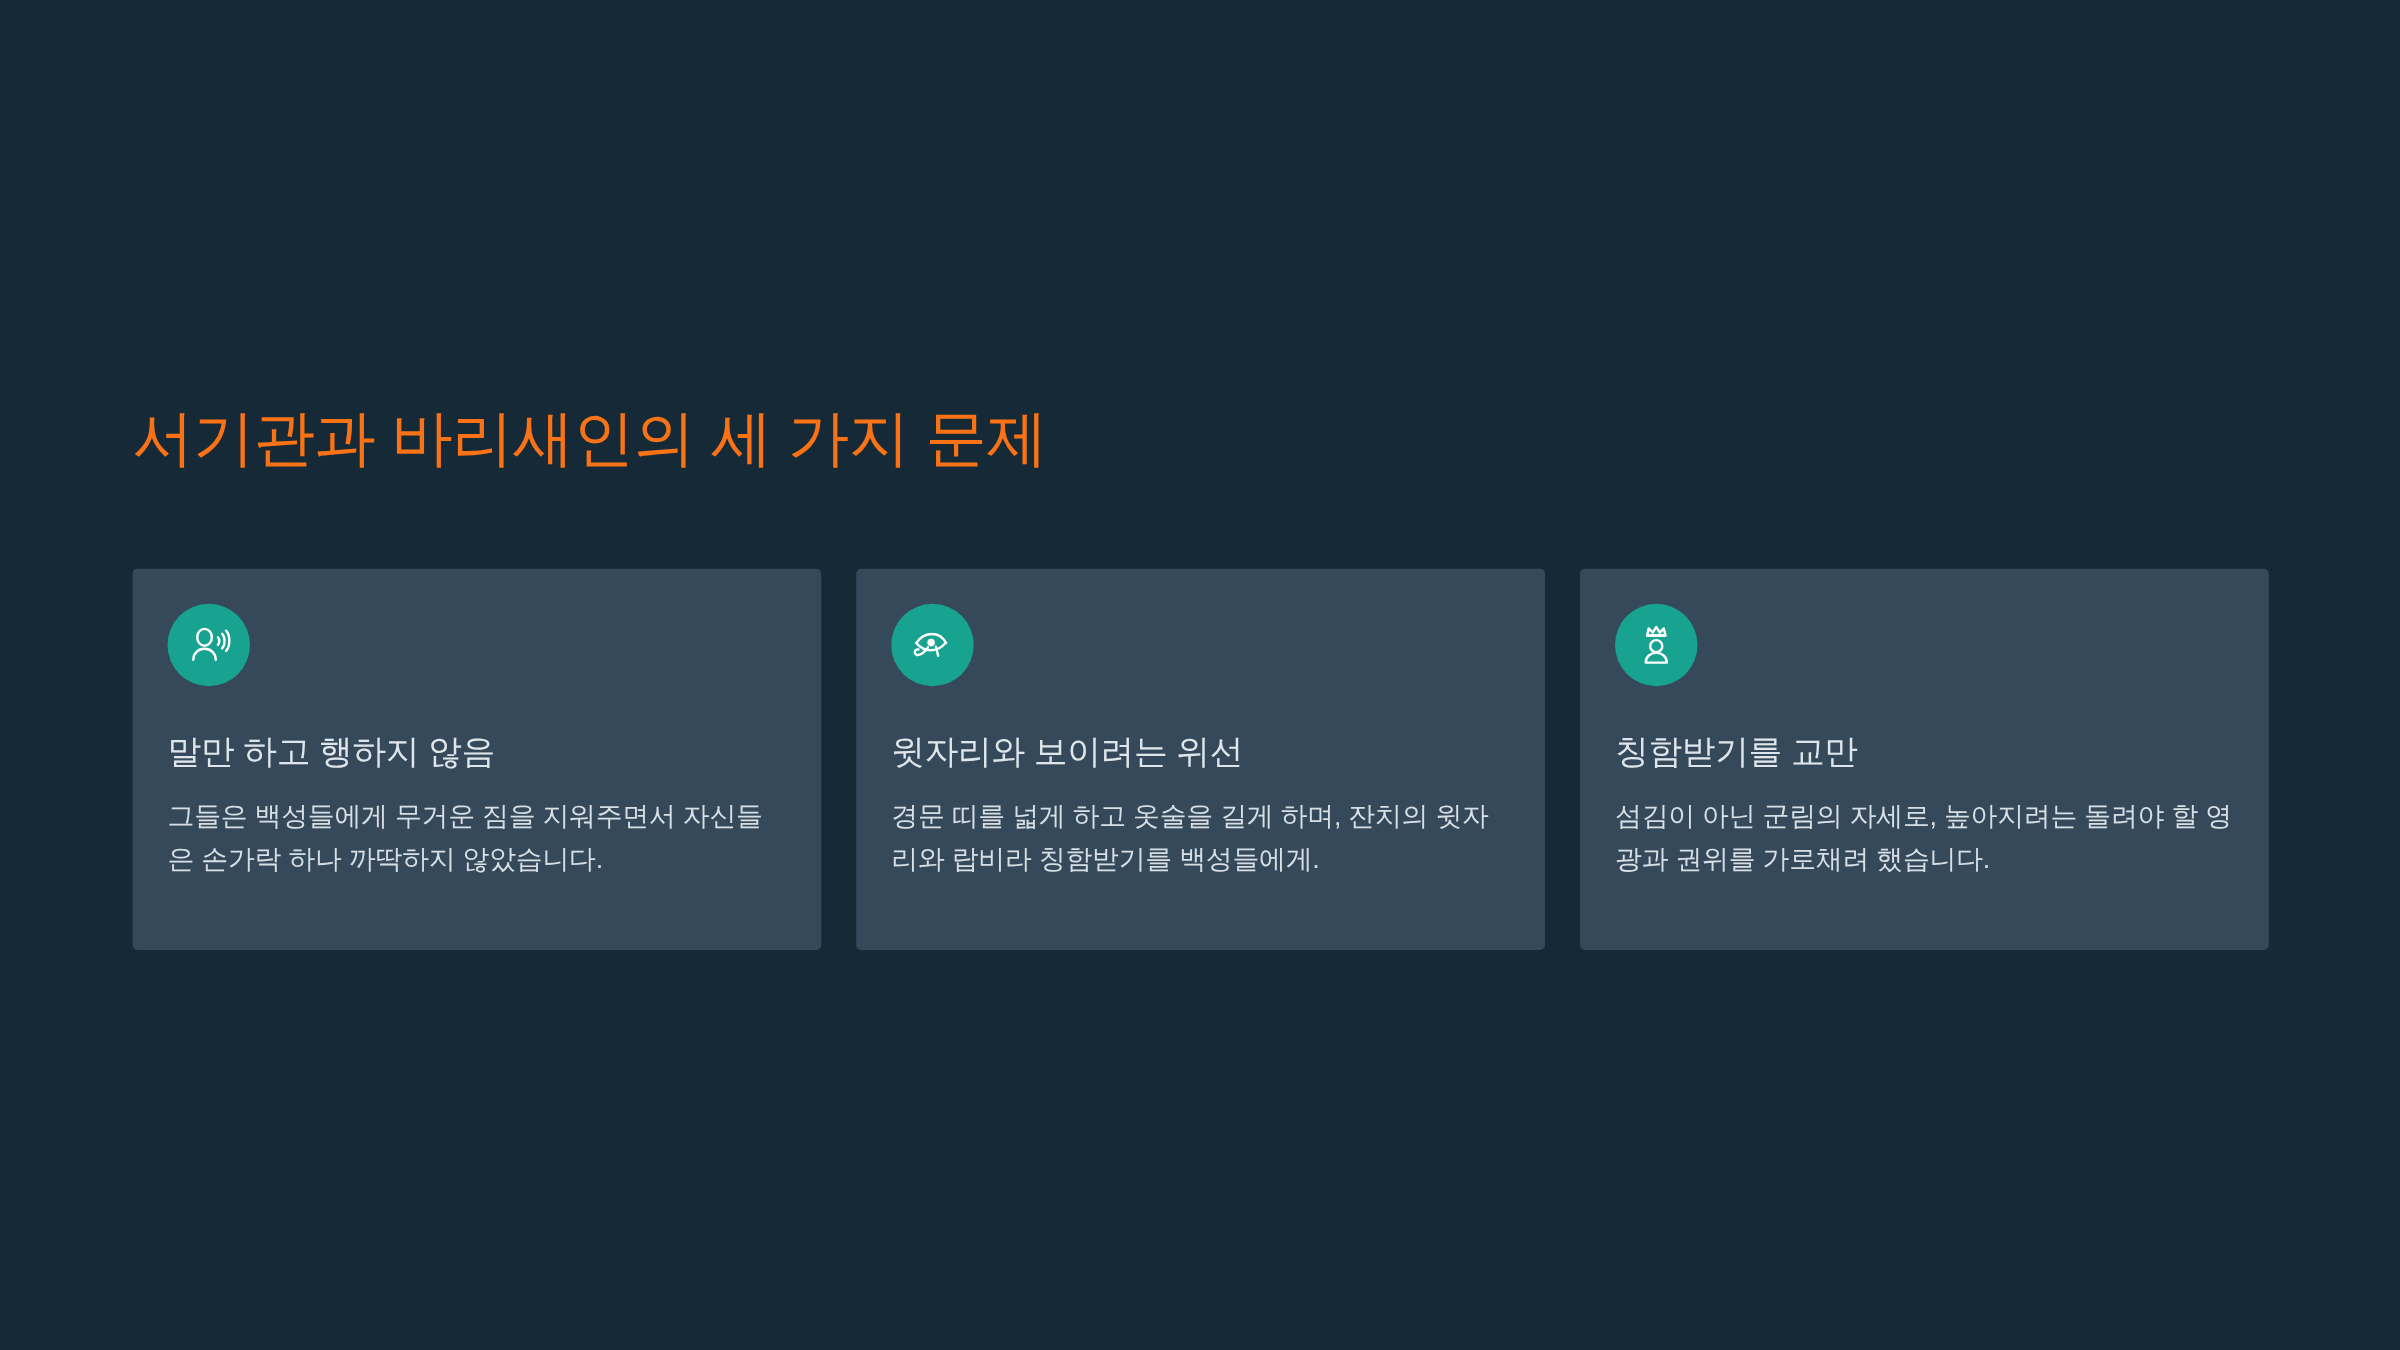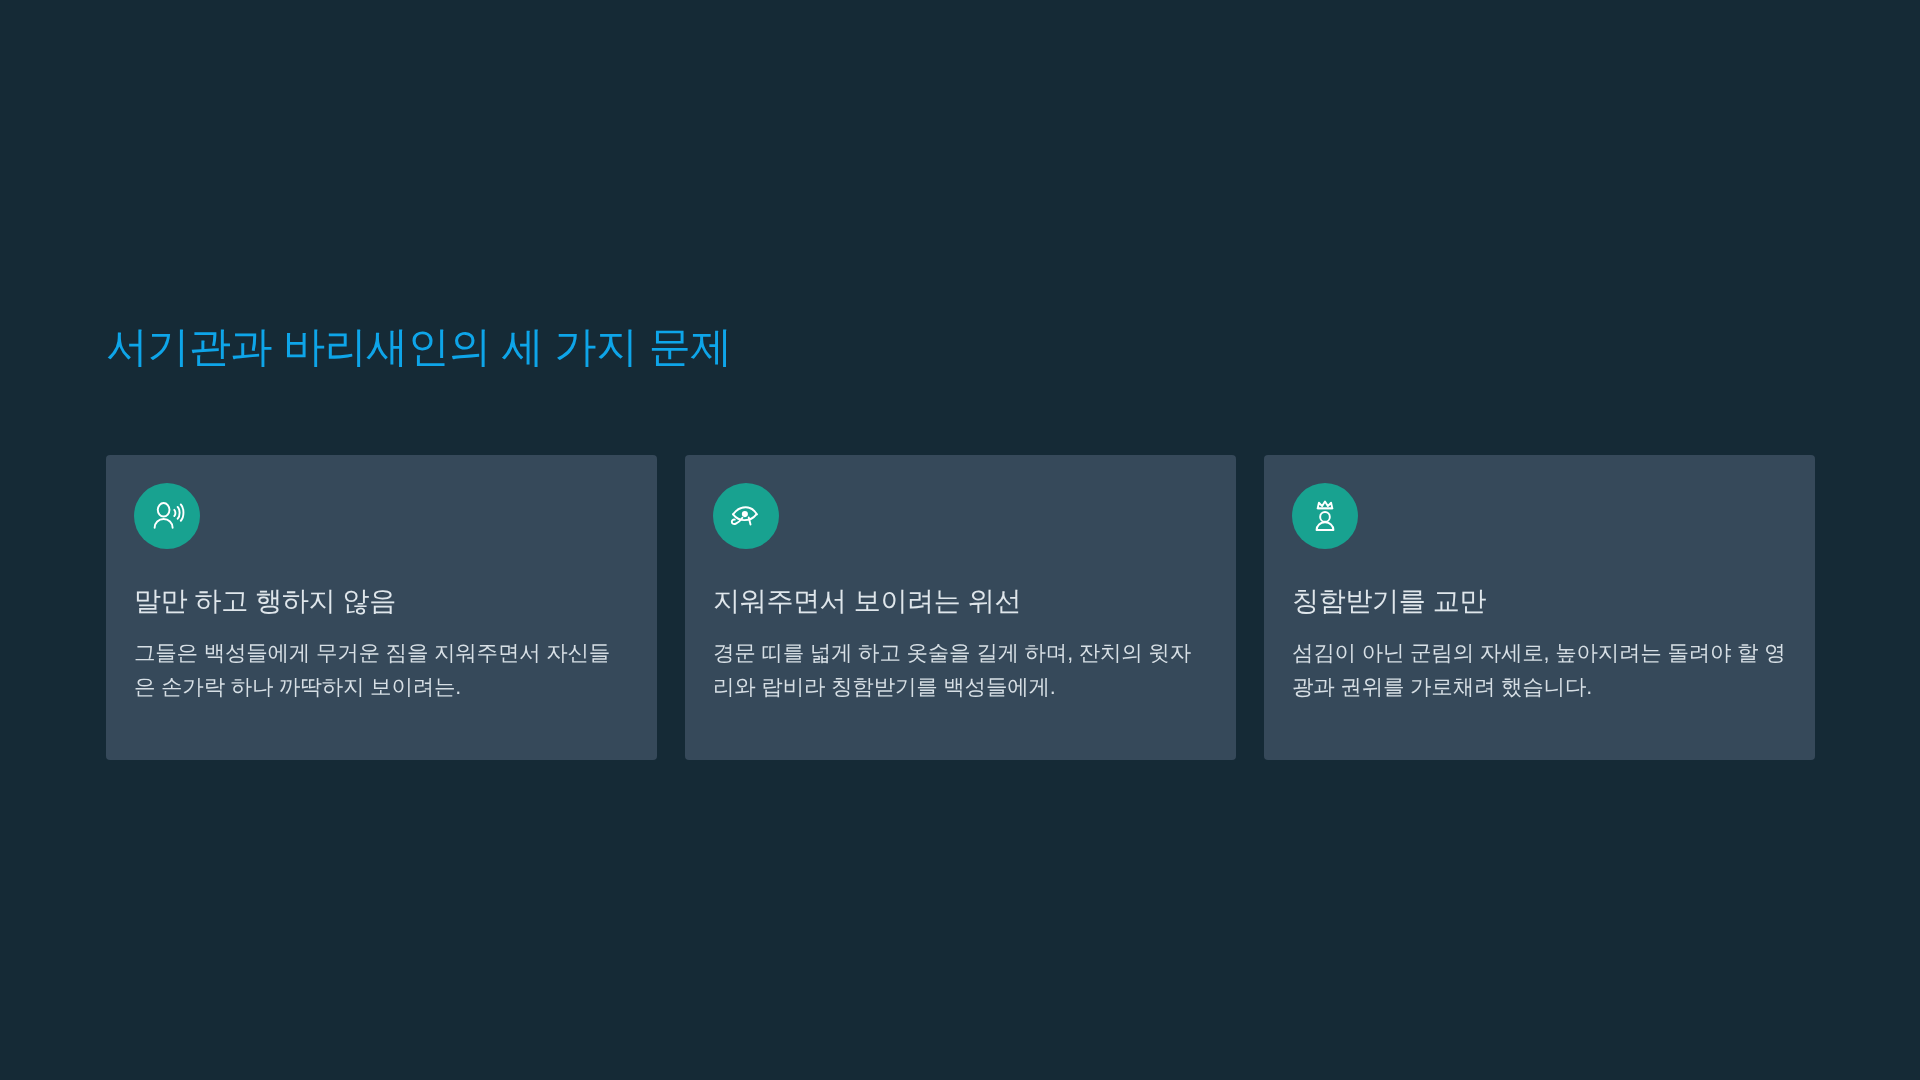--- a/index.html
+++ b/index.html
@@ -19,23 +19,23 @@
   .slide {
     position: absolute;
     inset: 0;
     padding: 0;
   }
 
   .slide-title {
     position: absolute;
     left: 106px;
     top: 322px;
-    font-size: 42px;
+    font-size: 49px;
     font-weight: 400;
-    color: #0ea5e9;
+    color: #f97316;
     letter-spacing: -0.5px;
     line-height: 1.2;
     white-space: nowrap;
   }
 
   .cards {
     position: absolute;
     left: 106px;
     top: 455px;
     width: 1710px;
@@ -101,34 +101,34 @@
       <div class="icon-badge">
         <svg viewBox="0 0 32 32" fill="none" stroke="#ffffff" stroke-width="1.7" stroke-linecap="round" stroke-linejoin="round">
           <ellipse cx="13" cy="10.5" rx="5.2" ry="6"></ellipse>
           <path d="M5 26.5c0-4.7 3.6-7.8 8-7.8s8 3.1 8 7.8"></path>
           <path d="M22.5 10.5c1.3 1.3 1.3 4.2 0 5.5"></path>
           <path d="M25.5 8c2.3 2.3 2.3 8 0 10.4"></path>
           <path d="M28.3 5.8c3.1 3.1 3.1 11.2 0 14.4"></path>
         </svg>
       </div>
       <div class="card-title">말만 하고 행하지 않음</div>
-      <div class="card-body">그들은 백성들에게 무거운 짐을 지워주면서 자신들은 손가락 하나 까딱하지 보이려는.</div>
+      <div class="card-body">그들은 백성들에게 무거운 짐을 지워주면서 자신들은 손가락 하나 까딱하지 않았습니다.</div>
     </div>
 
     <div class="card">
       <div class="icon-badge">
         <svg viewBox="0 0 32 32" fill="none" stroke="#ffffff" stroke-width="1.7" stroke-linecap="round" stroke-linejoin="round">
           <path d="M4.5 14.5c3-4.2 7.3-6.3 11.2-6.3 4 0 7.6 2.2 10 6.3"></path>
           <path d="M4.5 14.5c2.6 3.3 6.4 5.2 10.2 5.2 4.3 0 8.1-2 10.5-5.2"></path>
           <circle cx="15" cy="14.3" r="2.7" fill="#ffffff" stroke="none"></circle>
           <path d="M12.8 17.6c-1.6 2.4-3.6 4.4-6 5.3-1.9.7-3.4-.2-3.4-1.8 0-1.4 1.3-2.3 2.6-1.9"></path>
           <path d="M18.4 17.2l1.6 6.4"></path>
         </svg>
       </div>
-      <div class="card-title">지워주면서 보이려는 위선</div>
+      <div class="card-title">윗자리와 보이려는 위선</div>
       <div class="card-body">경문 띠를 넓게 하고 옷술을 길게 하며, 잔치의 윗자리와 랍비라 칭함받기를 백성들에게.</div>
     </div>
 
     <div class="card">
       <div class="icon-badge">
         <svg viewBox="0 0 32 32" fill="none" stroke="#ffffff" stroke-width="1.7" stroke-linecap="round" stroke-linejoin="round">
           <path d="M9.5 9.2l1.1-5 2.9 3 2.5-4 2.5 4 2.9-3 1.1 5z"></path>
           <path d="M9.5 9.2h13"></path>
           <circle cx="16" cy="16.8" r="4.3"></circle>
           <path d="M8.5 28.5c0-4.2 3.4-6.9 7.5-6.9s7.5 2.7 7.5 6.9z"></path>

